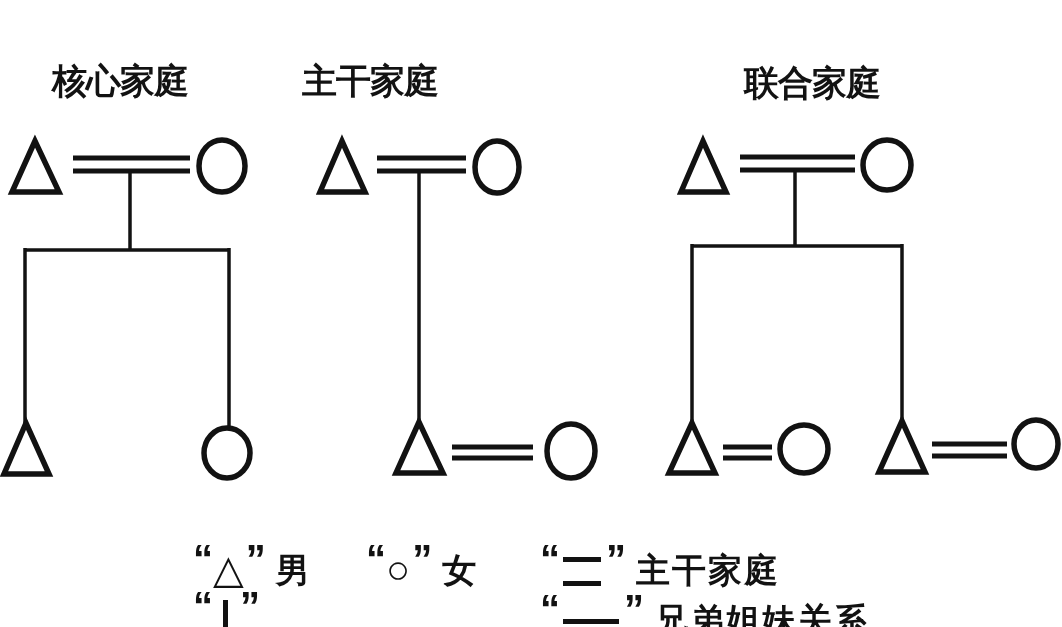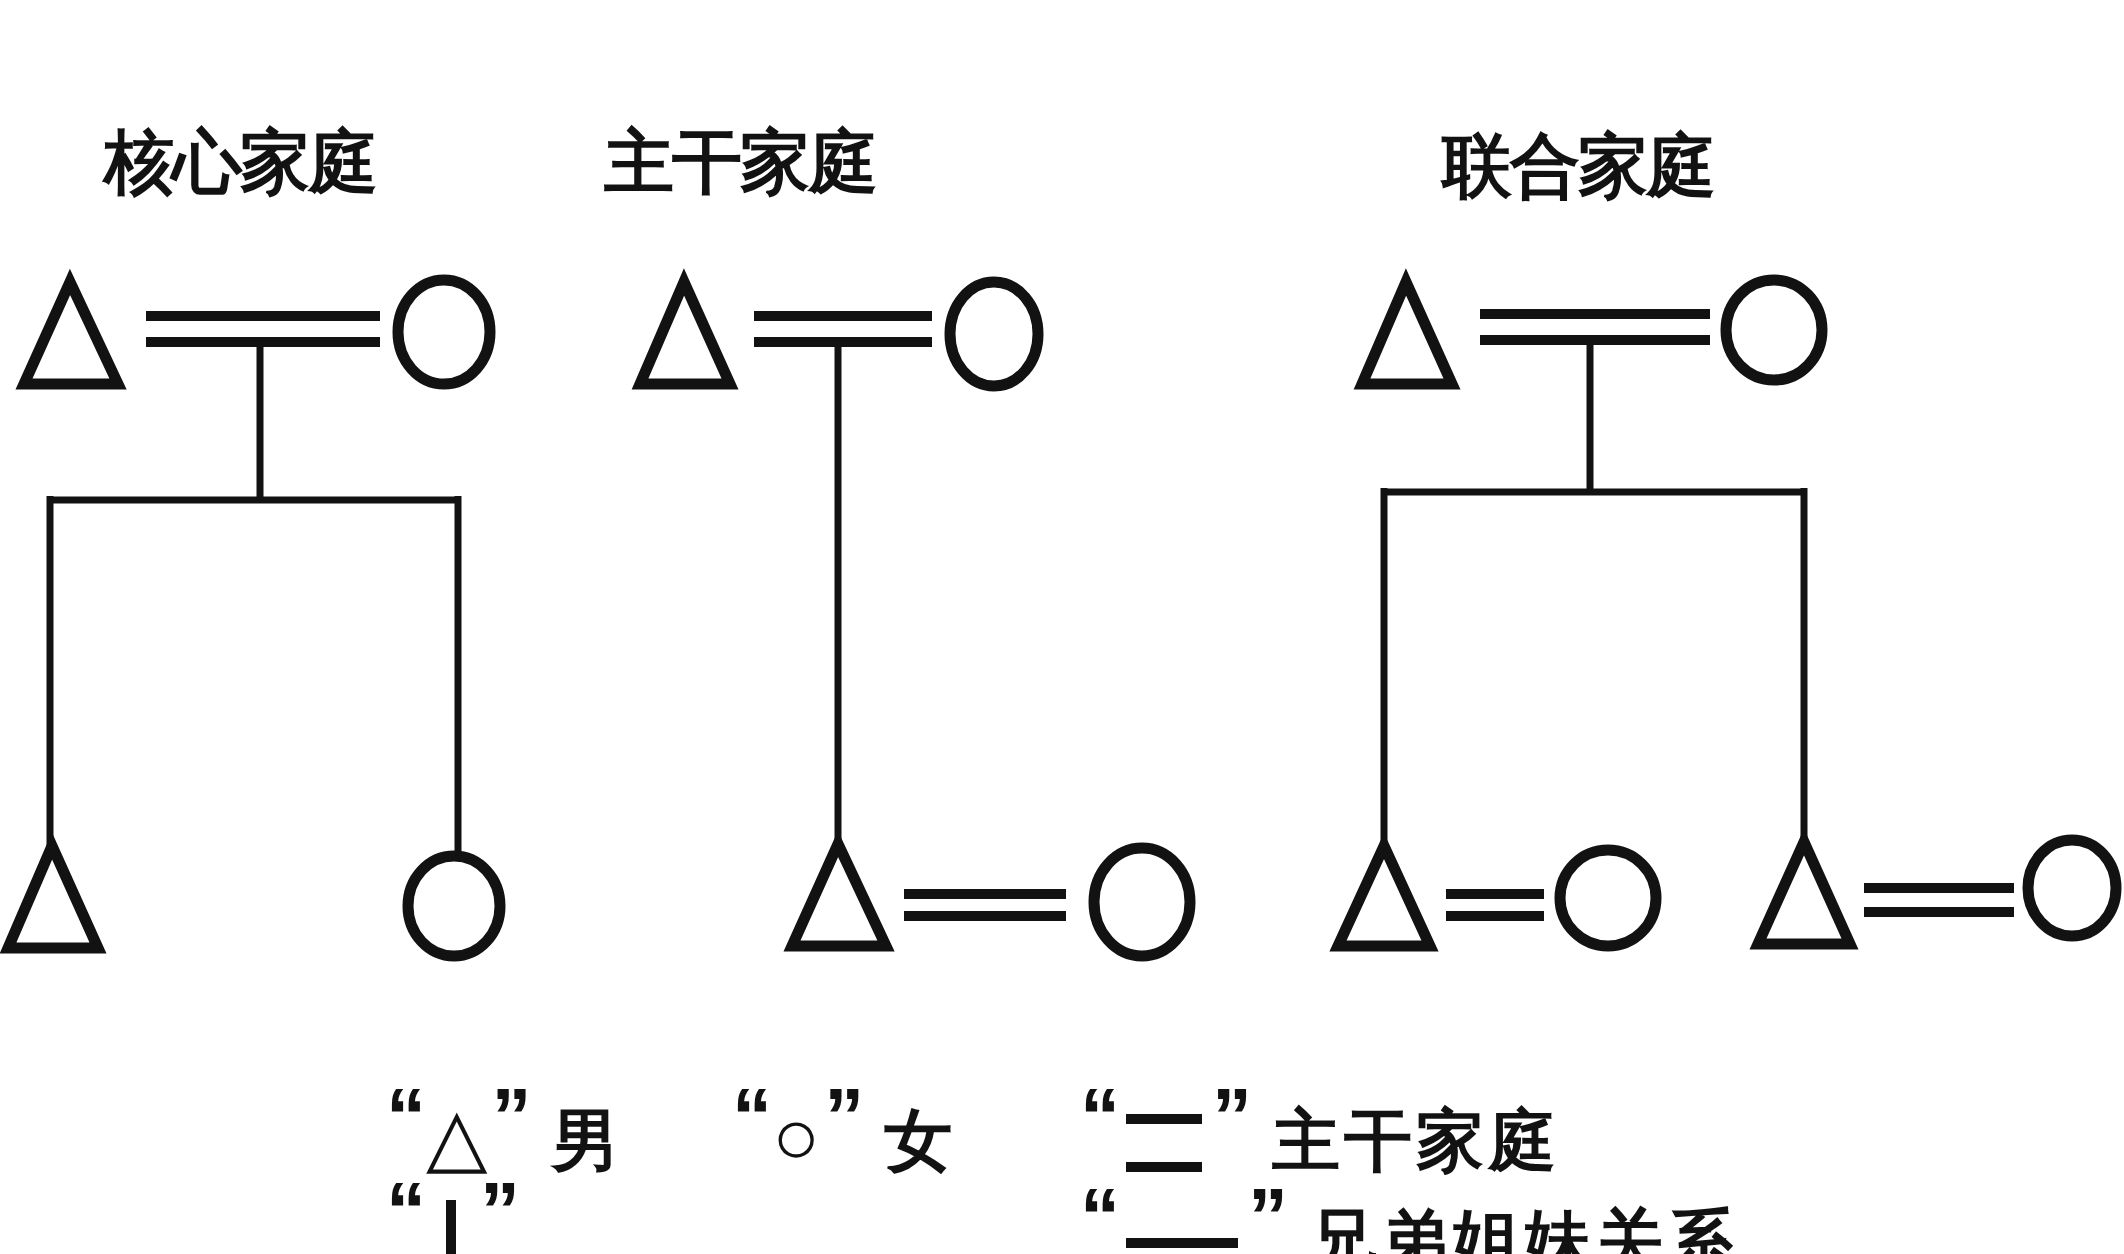--- a/index.html
+++ b/index.html
@@ -17,21 +17,21 @@
     position:absolute;
     font-size:35px;
     font-weight:bold;
     letter-spacing:-1px;
     color:#121212;
     white-space:nowrap;
     text-align:center;
   }
   .t-nuclear{left:40px;top:18px;width:160px;}
   .t-stem{left:290px;top:18px;width:160px;}
-  .t-joint{left:709px;top:20px;width:160px;}
+  .t-joint{left:732px;top:20px;width:160px;}
 
   .lg-item{
     position:absolute;
     display:flex;
     align-items:center;
     white-space:nowrap;
   }
   .lg-q{
     font-size:40px;
     font-weight:bold;

